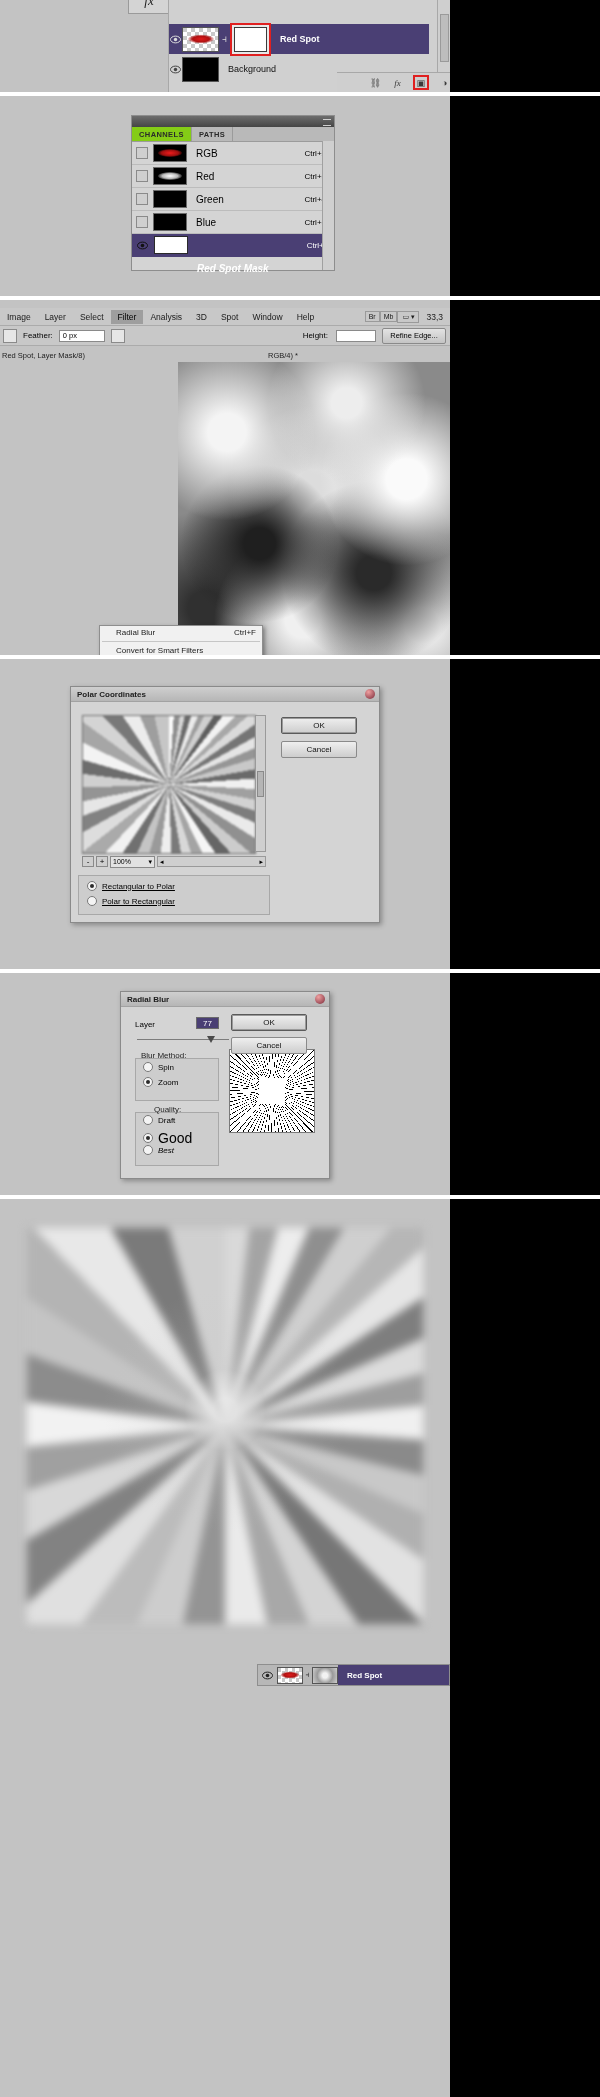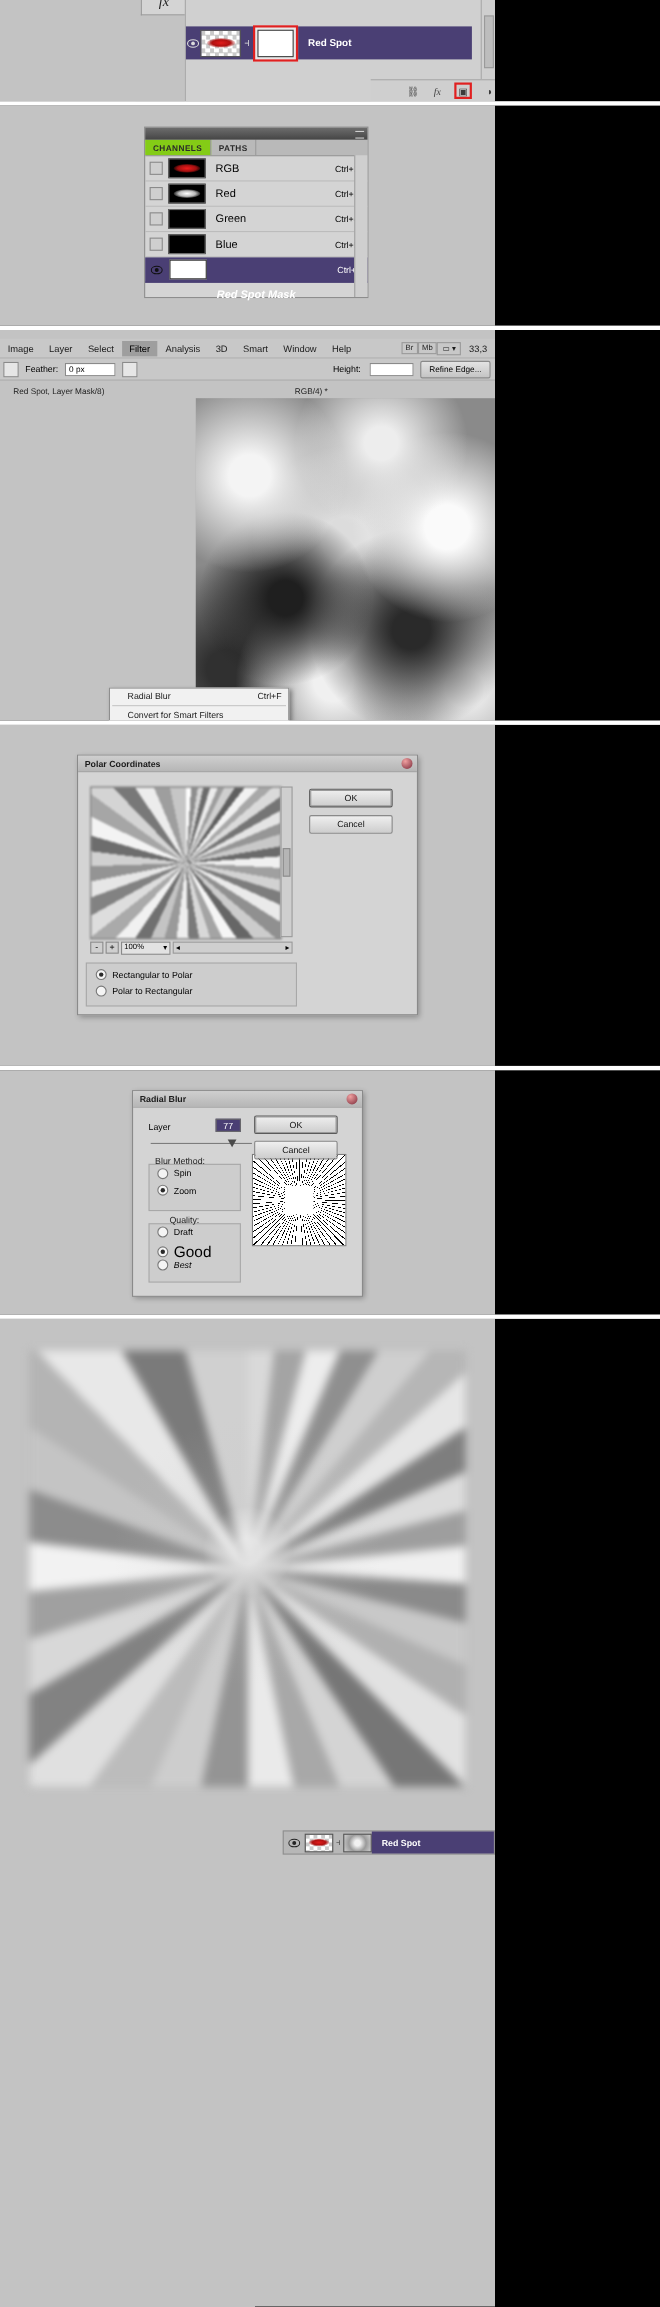--- a/index.html
+++ b/index.html
@@ -107,21 +107,21 @@
           #f3f3f3 286deg 296deg, #a6a6a6 296deg 306deg, #d4d4d4 306deg 316deg, #787878 316deg 326deg,
           #ececec 326deg 337deg, #9e9e9e 337deg 348deg, #c6c6c6 348deg 360deg);
       filter:blur(1.1px);}
   #p4 .pvscroll{position:absolute;left:184px;top:28px;width:11px;height:137px;background:#cfcfcf;border:1px solid #9a9a9a;box-sizing:border-box;}
   #p4 .pvthumb{position:absolute;left:1px;top:55px;width:7px;height:26px;background:#b5b5b5;border:1px solid #8a8a8a;box-sizing:border-box;}
   #p4 .zrow{position:absolute;left:11px;top:168px;width:184px;height:13px;display:flex;align-items:center;gap:2px;font-size:7.5px;}
   #p4 .mini{width:12px;height:11px;background:#cfcfcf;border:1px solid #8a8a8a;display:flex;align-items:center;justify-content:center;font-size:8px;box-sizing:border-box;}
   #p4 .zsel{width:45px;height:12px;background:#e2e2e2;border:1px solid #8a8a8a;display:flex;align-items:center;justify-content:space-between;padding:0 2px;box-sizing:border-box;font-size:7px;}
   #p4 .hbar{flex:1;height:11px;background:#cfcfcf;border:1px solid #9a9a9a;display:flex;justify-content:space-between;align-items:center;font-size:7px;box-sizing:border-box;padding:0 2px;}
   #p4 .opts{position:absolute;left:7px;top:188px;width:190px;height:38px;border:1px solid #a8a8a8;background:#cdcdcd;}
-  #p4 .radio{display:flex;align-items:center;gap:5px;font-size:8px;margin:5px 0 0 8px;}
+  #p4 .radio{display:flex;align-items:center;gap:5px;font-size:8px;margin:5px 0 0 8px;text-decoration:underline;}
   .rd{width:8px;height:8px;border-radius:50%;border:1px solid #787878;background:#f4f4f4;position:relative;}
   .rd.on:after{content:"";position:absolute;left:2px;top:2px;width:4px;height:4px;border-radius:50%;background:#2a2a2a;}
   #p4 .okcol{position:absolute;left:210px;top:30px;display:flex;flex-direction:column;gap:7px;}
 
   
   #p5{top:973px;height:222px;background:#c3c3c3;}
   #p5 .dlg{left:120px;top:18px;width:208px;height:186px;}
   #p5 .amtlabel{position:absolute;left:14px;top:28px;font-size:8px;}
   #p5 .amtbox{position:absolute;left:75px;top:25px;width:23px;height:12px;background:#4a3f74;color:#fff;font-size:8px;display:flex;align-items:center;justify-content:center;border:1px solid #6a6a6a;box-sizing:border-box;}
   #p5 .slider{position:absolute;left:16px;top:44px;width:92px;height:8px;}
@@ -182,20 +182,30 @@
           </svg>
       </div>
       <div class="thumbA"></div>
       <div class="lnk">⫞</div>
       <div class="maskwrap">
         <div class="maskth"></div>
       </div>
       <div class="lname" style="color:#fff;">Red Spot</div>
     </div>
 
+    <div class="lrow" style="top:54px;">
+      <div class="eye">
+        <svg width="11" height="9" viewBox="0 0 11 9">
+            <ellipse cx="5.5" cy="4.5" rx="5" ry="3.4" fill="none" stroke="#444" stroke-width="1"></ellipse>
+            <circle cx="5.5" cy="4.5" r="1.7" fill="#444"></circle>
+          </svg>
+      </div>
+      <div class="thumbB"></div>
+      <div class="lname" style="color:#111;font-weight:normal;">Background</div>
+    </div>
 
     <div class="vscroll">
       <div class="vthumb"></div>
     </div>
 
     <div class="btnbar">
       <div class="bi">⛓</div>
       <div class="bi">
           <i style="font-family:'Liberation Serif',serif;">fx</i>
         </div>
@@ -258,21 +268,21 @@
 
 <div class="panel" id="p3">
 
   <div class="menubar">
     <div class="mb">Image</div>
     <div class="mb">Layer</div>
     <div class="mb">Select</div>
     <div class="mb active">Filter</div>
     <div class="mb">Analysis</div>
     <div class="mb">3D</div>
-    <div class="mb">Smart</div>
+    <div class="mb">Spot</div>
     <div class="mb">Window</div>
     <div class="mb">Help</div>
     <div style="flex:1"></div>
     <div class="mb" style="border:1px solid #9a9a9a;font-size:7px;padding:1px 3px;">Br</div>
     <div class="mb" style="border:1px solid #9a9a9a;font-size:7px;padding:1px 3px;">Mb</div>
     <div class="mb" style="border:1px solid #9a9a9a;font-size:7px;padding:1px 4px;">▭ ▾</div>
     <div class="mb">33,3</div>
   </div>
 
   <div class="optbar">
@@ -280,21 +290,21 @@
     <span>Feather:</span>
     <div class="fbox">0 px</div>
     <div class="sqbox"></div>
     <div style="flex:1"></div>
     <span style="margin-right:2px;">Height:</span>
     <div class="fbox" style="width:40px;"></div>
     <div class="refine" style="margin-right:4px;">Refine Edge...</div>
   </div>
 
   <div class="docbar">
-    <span style="margin-left:12px;">Red Spot, Layer Mask/8)</span>
+    <span style="margin-left:2px;">Red Spot, Layer Mask/8)</span>
     <span style="position:absolute;left:268px;">RGB/4) *</span>
   </div>
 
   <div class="canvas"></div>
 
   <div class="menu" id="fmenu">
     <div class="mi">
       <span>Radial Blur</span>
       <span class="sc">Ctrl+F</span>
     </div>
@@ -360,21 +370,21 @@
     <div class="amtlabel">Layer</div>
     <div class="amtbox">77</div>
     <div class="slider">
       <div class="strack"></div>
       <div class="sknob"></div>
     </div>
 
     <div class="grp" style="left:14px;top:66px;width:82px;height:41px;"></div>
     <div class="grplab" style="left:20px;top:59px;">Blur Method:</div>
     <div style="position:absolute;left:22px;top:70px;">
-      <div style="display:flex;gap:5px;font-size:8px;">
+      <div style="display:flex;align-items:center;gap:5px;font-size:8px;">
         <span class="rd"></span>
         <span>Spin</span>
       </div>
     </div>
     <div style="position:absolute;left:22px;top:85px;">
       <div style="display:flex;align-items:center;gap:5px;font-size:8px;">
         <span class="rd on"></span>
         <span>Zoom</span>
       </div>
     </div>

